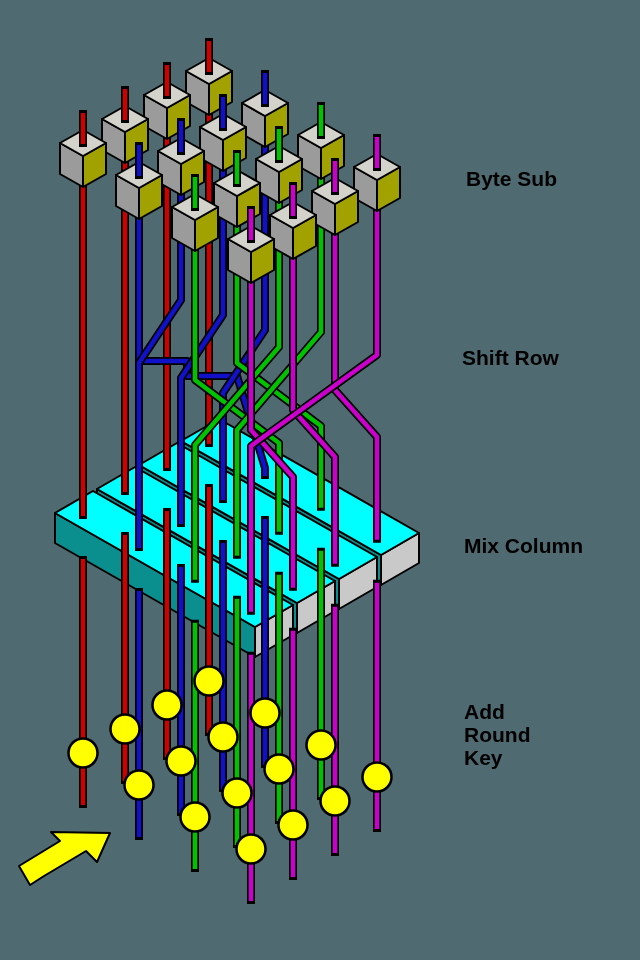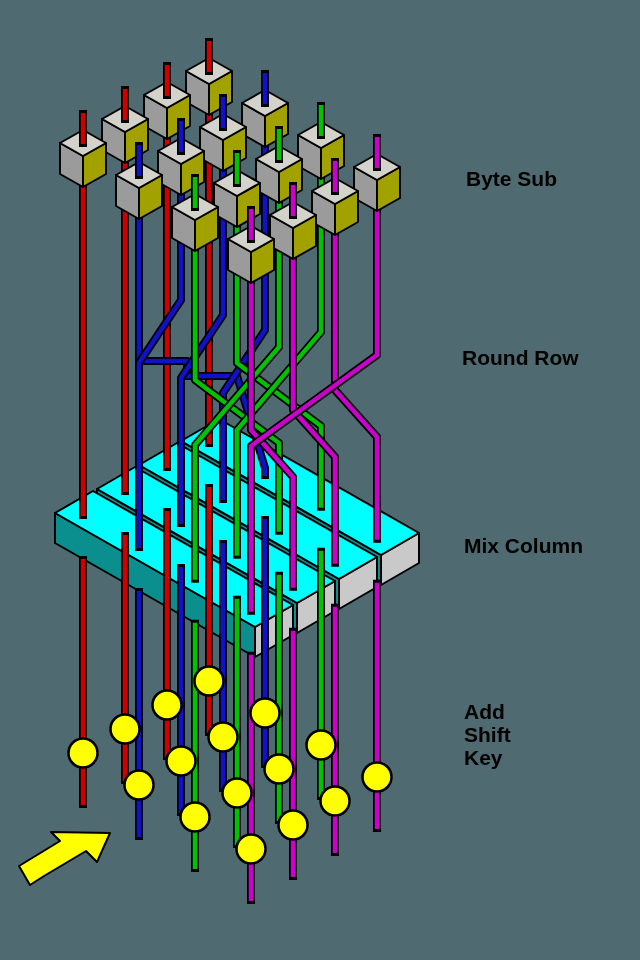--- a/index.html
+++ b/index.html
@@ -198,17 +198,17 @@
       <polyline points="335,161 335,192" fill="none" stroke="#cc00cc" stroke-width="4.5" stroke-linejoin="round" stroke-linecap="butt"></polyline>
       <polyline points="377,134 377,171" fill="none" stroke="#000000" stroke-width="8" stroke-linejoin="round" stroke-linecap="butt"></polyline>
       <polyline points="377,137 377,168" fill="none" stroke="#cc00cc" stroke-width="4.5" stroke-linejoin="round" stroke-linecap="butt"></polyline>
     </g>
     <g>
       <polygon points="19,866 60,841 51,832 110,833 97,862 86,851 44,876 30,885" fill="#ffff00" stroke="#000000" stroke-width="2" stroke-linejoin="round"></polygon>
     </g>
   </svg>
 
 <div class="stage-label" id="label-byte-sub">Byte Sub</div>
-<div class="stage-label" id="label-shift-row">Round Row</div>
+<div class="stage-label" id="label-shift-row">Shift Row</div>
 <div class="stage-label" id="label-mix-column">Mix Column</div>
 <div class="stage-label" id="label-add-round-key">Add
-Shift
+Round
 Key</div>
 
 </body></html>

